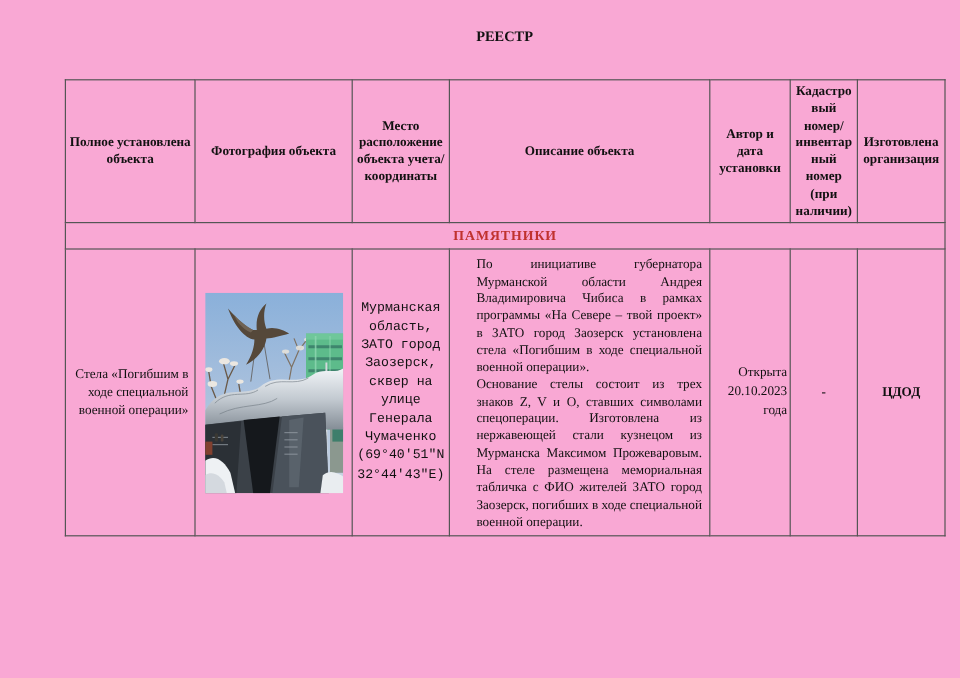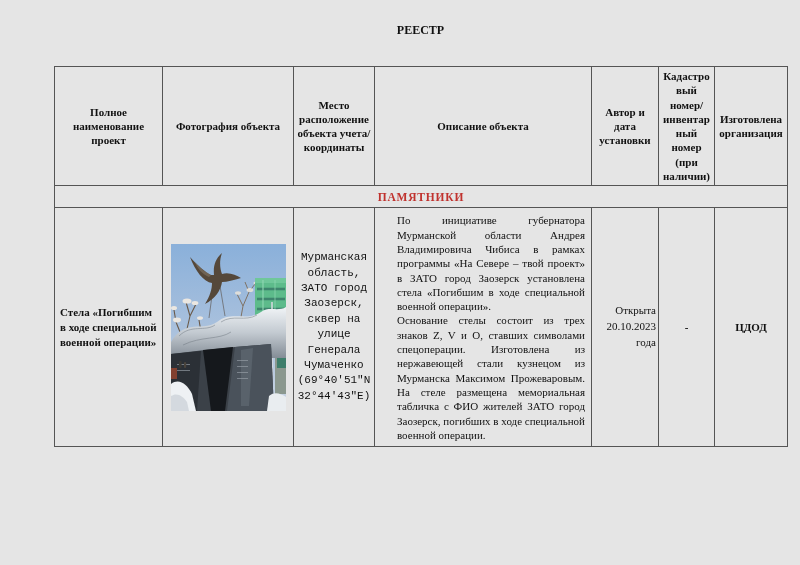--- a/index.html
+++ b/index.html
@@ -6,21 +6,21 @@
   html, body { width: 800px; height: 565px; }
   body {
     background: #ffffff;
     font-family: "Liberation Serif", "DejaVu Serif", serif;
     color: #111111;
   }
   .page {
     position: relative;
     width: 800px;
     height: 565px;
-    background: #e5e5e5;
+    background: #f9a8d4;
     overflow: hidden;
   }
   .doc-title {
     position: absolute;
     left: 54px;
     top: 20px;
     width: 733px;
     text-align: center;
     font-weight: bold;
     font-size: 12px;
@@ -59,22 +59,22 @@
   tr.section-row td {
     text-align: center;
     font-weight: bold;
     font-size: 11.5px;
     letter-spacing: 0.8px;
     color: var(--section-red, #c0322e);
     padding: 1px;
   }
   tr.data-row { height: 203px; }
   td.name-cell {
-    font-weight: bold;
-    text-align: left;
+    font-weight: normal;
+    text-align: right;
     padding: 2px 5px;
     line-height: 1.35;
   }
   td.photo-cell { text-align: center; }
   td.photo-cell svg { display: inline-block; vertical-align: middle; }
   td.loc-cell {
     text-align: center;
     font-size: 10.5px;
     line-height: 1.4;
     padding: 2px 2px;
@@ -113,21 +113,21 @@
       <col class="c1">
         <col class="c2">
         <col class="c3">
         <col class="c4">
       <col class="c5">
         <col class="c6">
         <col class="c7">
     </colgroup>
     <thead>
       <tr>
-        <th>Полное наименование проект</th>
+        <th>Полное установлена объекта</th>
         <th>Фотография объекта</th>
         <th>Место расположение объекта учета/ координаты</th>
         <th>Описание объекта</th>
         <th>Автор и дата установки</th>
         <th>Кадастровый номер/ инвентарный номер (при наличии)</th>
         <th>Изготовлена организация</th>
       </tr>
     </thead>
     <tbody>
       <tr class="section-row">

